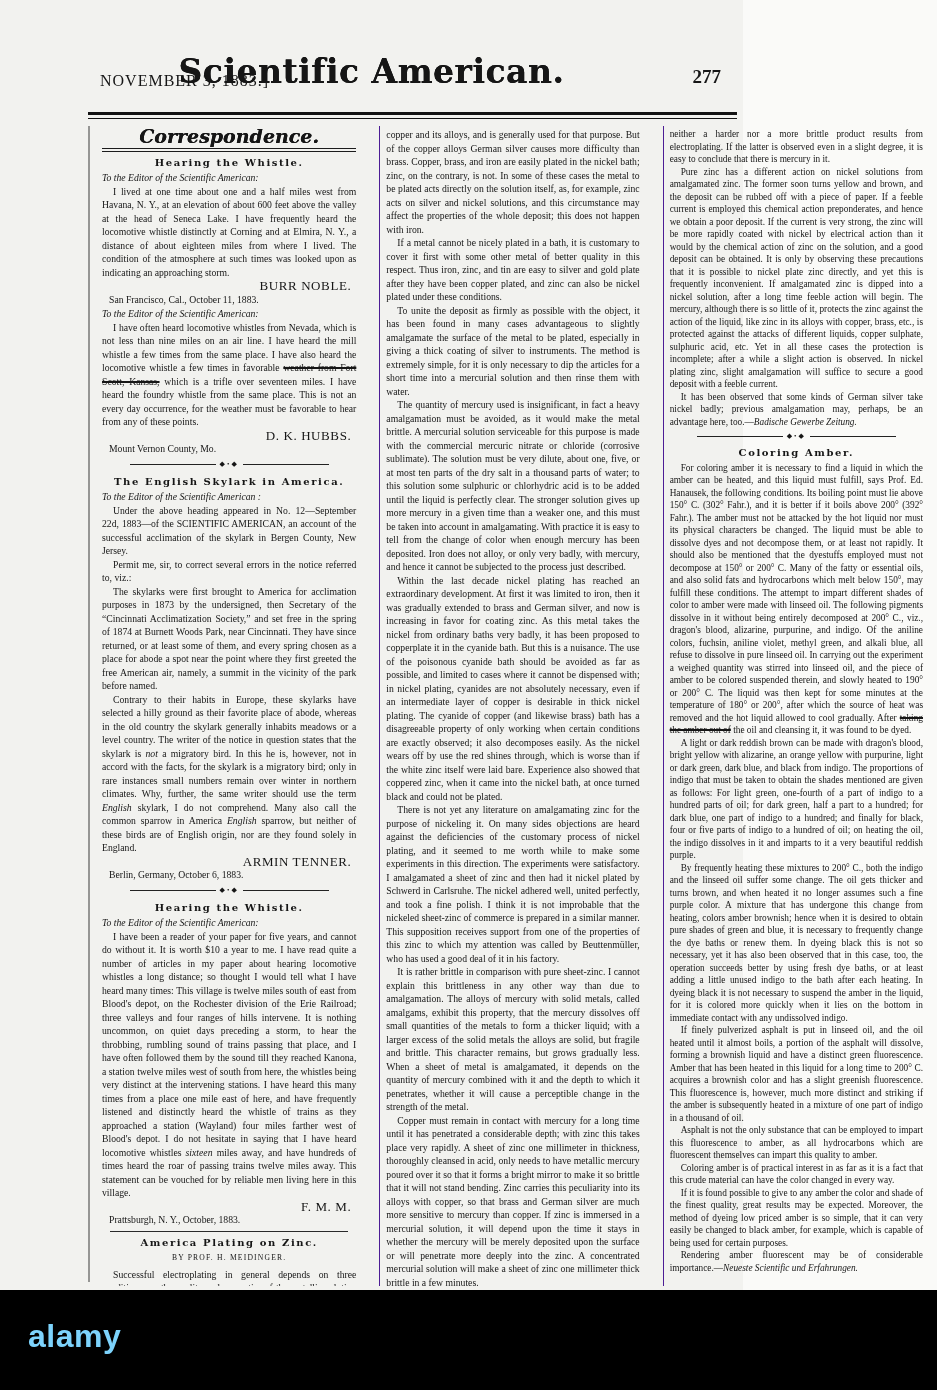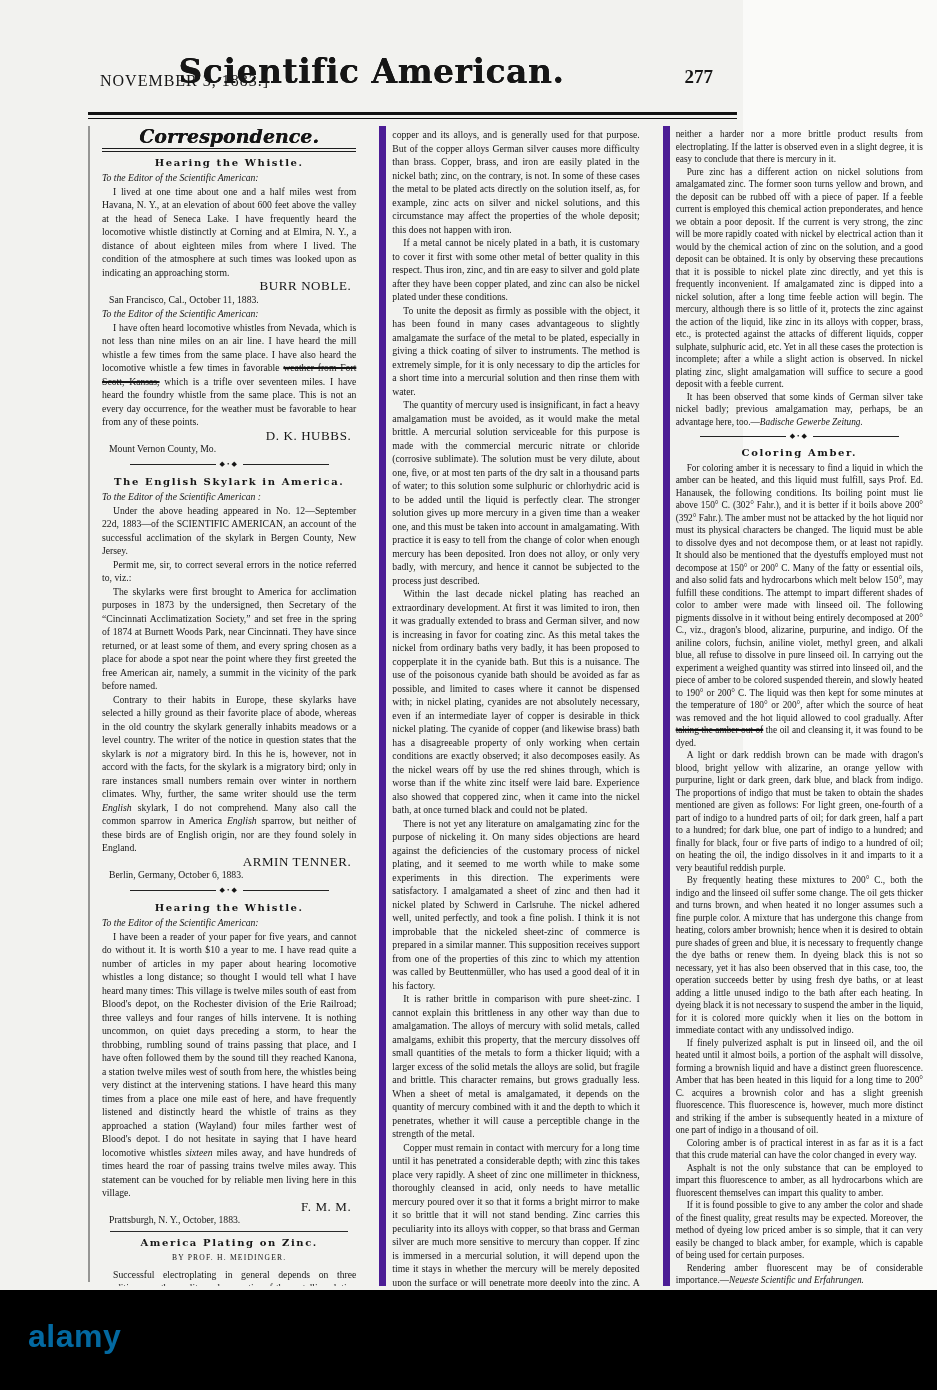--- a/index.html
+++ b/index.html
@@ -11,38 +11,38 @@
   .page{position:absolute;left:0;top:0;width:743px;height:1290px;background:#f2f2ef;}
   .masthead-date{
     position:absolute;left:100px;top:72px;font-size:16px;letter-spacing:1px;
     font-family:"Liberation Serif",serif;
   }
   .masthead-title{
     position:absolute;left:0;right:0;top:52px;text-align:center;
     font-family:"DejaVu Serif",serif;font-weight:bold;font-size:33px;
     letter-spacing:0.5px;text-shadow:0 0 0.6px #000;
   }
-  .page-number{position:absolute;right:30px;top:66px;font-size:19px;font-weight:bold;}
+  .page-number{position:absolute;right:22px;top:66px;font-size:19px;font-weight:bold;}
   .head-rule{
     position:absolute;left:88px;right:6px;top:112px;height:3px;
     border-top:3px solid #131313;border-bottom:1px solid #131313;
   }
   .page-edge{
     position:absolute;left:88px;top:126px;width:2px;height:1156px;
     background:#4a4a48;opacity:.55;
   }
   .columns{
     position:absolute;left:96px;top:126px;width:834px;height:1158px;
     display:grid;grid-template-columns:1fr 1fr 1fr;column-gap:16px;
   }
   .col{
     overflow:hidden;height:1158px;padding:2px 7px 0 6px;
     font-size:9.7px;line-height:13.5px;
   }
-  .col + .col{border-left:7px solid #4c1d95;}
+  .col + .col{border-left:1px solid #4c1d95;}
   #col-2{font-size:9.3px;line-height:12.5px;}
   .para{margin:0;text-align:justify;text-indent:11px;}
   .para.no-indent{text-indent:0;}
   .salutation{font-style:italic;margin:1px 0 0;text-align:left;}
   .signature{text-align:right;padding-right:5px;font-size:13px;letter-spacing:0.6px;}
   .dateline{text-indent:7px;text-align:left;}
   .article-heading{
     text-align:center;font-weight:bold;letter-spacing:1.6px;font-size:10px;
     margin:4px 0 2px;font-family:"DejaVu Serif",serif;
   }
@@ -53,21 +53,21 @@
   }
   .double-rule{height:2px;border-top:1px solid #1c1c1c;border-bottom:1px solid #1c1c1c;margin:2px 0 4px;}
   .ornament{display:flex;align-items:center;justify-content:center;height:13px;margin:2px 0 1px;}
   .ornament::before,.ornament::after{content:"";flex:0 0 86px;border-top:1px solid #222;}
   .ornament .orn-glyph{font-size:7px;letter-spacing:2px;margin:0 4px;line-height:7px;}
   .swelled-rule{border-top:1.5px solid #2a2a2a;margin:4px 8px 3px;}
   s{text-decoration:line-through;text-decoration-thickness:1.5px;}
   i{font-style:italic;}
   .footer{
     position:absolute;left:0;bottom:0;width:937px;height:100px;background:#000;
-    color:#0369a1;font-family:"Liberation Sans",sans-serif;
+    color:#7dd3fc;font-family:"Liberation Sans",sans-serif;
   }
   .alamy-logo{position:absolute;left:28px;top:28px;font-size:32px;font-weight:bold;letter-spacing:0.5px;}
   .footer-meta{position:absolute;right:28px;top:24px;text-align:right;font-size:14px;line-height:24px;}
 </style>
 </head>
 <body>
 
 <div class="page">
   <div class="masthead-date">NOVEMBER 3, 1883.]</div>
   <div class="masthead-title">Scientific American.</div>
@@ -127,22 +127,22 @@
         <div class="para">Pure zinc has a different action on nickel solutions from amalgamated zinc. The former soon turns yellow and brown, and the deposit can be rubbed off with a piece of paper. If a feeble current is employed this chemical action preponderates, and hence we obtain a poor deposit. If the current is very strong, the zinc will be more rapidly coated with nickel by electrical action than it would by the chemical action of zinc on the solution, and a good deposit can be obtained. It is only by observing these precautions that it is possible to nickel plate zinc directly, and yet this is frequently inconvenient. If amalgamated zinc is dipped into a nickel solution, after a long time feeble action will begin. The mercury, although there is so little of it, protects the zinc against the action of the liquid, like zinc in its alloys with copper, brass, etc., is protected against the attacks of different liquids, copper sulphate, sulphuric acid, etc. Yet in all these cases the protection is incomplete; after a while a slight action is observed. In nickel plating zinc, slight amalgamation will suffice to secure a good deposit with a feeble current.</div>
         <div class="para">It has been observed that some kinds of German silver take nickel badly; previous amalgamation may, perhaps, be an advantage here, too.—<i>Badische Gewerbe Zeitung.</i></div>
         <div class="ornament">
           <span class="orn-glyph">◆•◆</span>
         </div>
         <div class="article-heading">Coloring Amber.</div>
         <div class="para">For coloring amber it is necessary to find a liquid in which the amber can be heated, and this liquid must fulfill, says Prof. Ed. Hanausek, the following conditions. Its boiling point must lie above 150° C. (302° Fahr.), and it is better if it boils above 200° (392° Fahr.). The amber must not be attacked by the hot liquid nor must its physical characters be changed. The liquid must be able to dissolve dyes and not decompose them, or at least not rapidly. It should also be mentioned that the dyestuffs employed must not decompose at 150° or 200° C. Many of the fatty or essential oils, and also solid fats and hydrocarbons which melt below 150°, may fulfill these conditions. The attempt to impart different shades of color to amber were made with linseed oil. The following pigments dissolve in it without being entirely decomposed at 200° C., viz., dragon's blood, alizarine, purpurine, and indigo. Of the aniline colors, fuchsin, aniline violet, methyl green, and alkali blue, all refuse to dissolve in pure linseed oil. In carrying out the experiment a weighed quantity was stirred into linseed oil, and the piece of amber to be colored suspended therein, and slowly heated to 190° or 200° C. The liquid was then kept for some minutes at the temperature of 180° or 200°, after which the source of heat was removed and the hot liquid allowed to cool gradually. After <s>taking the amber out of</s> the oil and cleansing it, it was found to be dyed.</div>
         <div class="para">A light or dark reddish brown can be made with dragon's blood, bright yellow with alizarine, an orange yellow with purpurine, light or dark green, dark blue, and black from indigo. The proportions of indigo that must be taken to obtain the shades mentioned are given as follows: For light green, one-fourth of a part of indigo to a hundred parts of oil; for dark green, half a part to a hundred; for dark blue, one part of indigo to a hundred; and finally for black, four or five parts of indigo to a hundred of oil; on heating the oil, the indigo dissolves in it and imparts to it a very beautiful reddish purple.</div>
         <div class="para">By frequently heating these mixtures to 200° C., both the indigo and the linseed oil suffer some change. The oil gets thicker and turns brown, and when heated it no longer assumes such a fine purple color. A mixture that has undergone this change from heating, colors amber brownish; hence when it is desired to obtain pure shades of green and blue, it is necessary to frequently change the dye baths or renew them. In dyeing black this is not so necessary, yet it has also been observed that in this case, too, the operation succeeds better by using fresh dye baths, or at least adding a little unused indigo to the bath after each heating. In dyeing black it is not necessary to suspend the amber in the liquid, for it is colored more quickly when it lies on the bottom in immediate contact with any undissolved indigo.</div>
         <div class="para">If finely pulverized asphalt is put in linseed oil, and the oil heated until it almost boils, a portion of the asphalt will dissolve, forming a brownish liquid and have a distinct green fluorescence. Amber that has been heated in this liquid for a long time to 200° C. acquires a brownish color and has a slight greenish fluorescence. This fluorescence is, however, much more distinct and striking if the amber is subsequently heated in a mixture of one part of indigo in a thousand of oil.</div>
+        <div class="para">Asphalt is not the only substance that can be employed to impart this fluorescence to amber, as all hydrocarbons which are fluorescent themselves can impart this quality to amber.</div>
         <div class="para">Coloring amber is of practical interest in as far as it is a fact that this crude material can have the color changed in every way.</div>
-        <div class="para">Asphalt is not the only substance that can be employed to impart this fluorescence to amber, as all hydrocarbons which are fluorescent themselves can impart this quality to amber.</div>
         <div class="para">If it is found possible to give to any amber the color and shade of the finest quality, great results may be expected. Moreover, the method of dyeing low priced amber is so simple, that it can very easily be changed to black amber, for example, which is capable of being used for certain purposes.</div>
         <div class="para">Rendering amber fluorescent may be of considerable importance.—<i>Neueste Scientific und Erfahrungen.</i></div>
       </div>
   </div>
 </div>
 
 <div class="footer">
   <div class="alamy-logo">alamy</div>
 </div>
 

